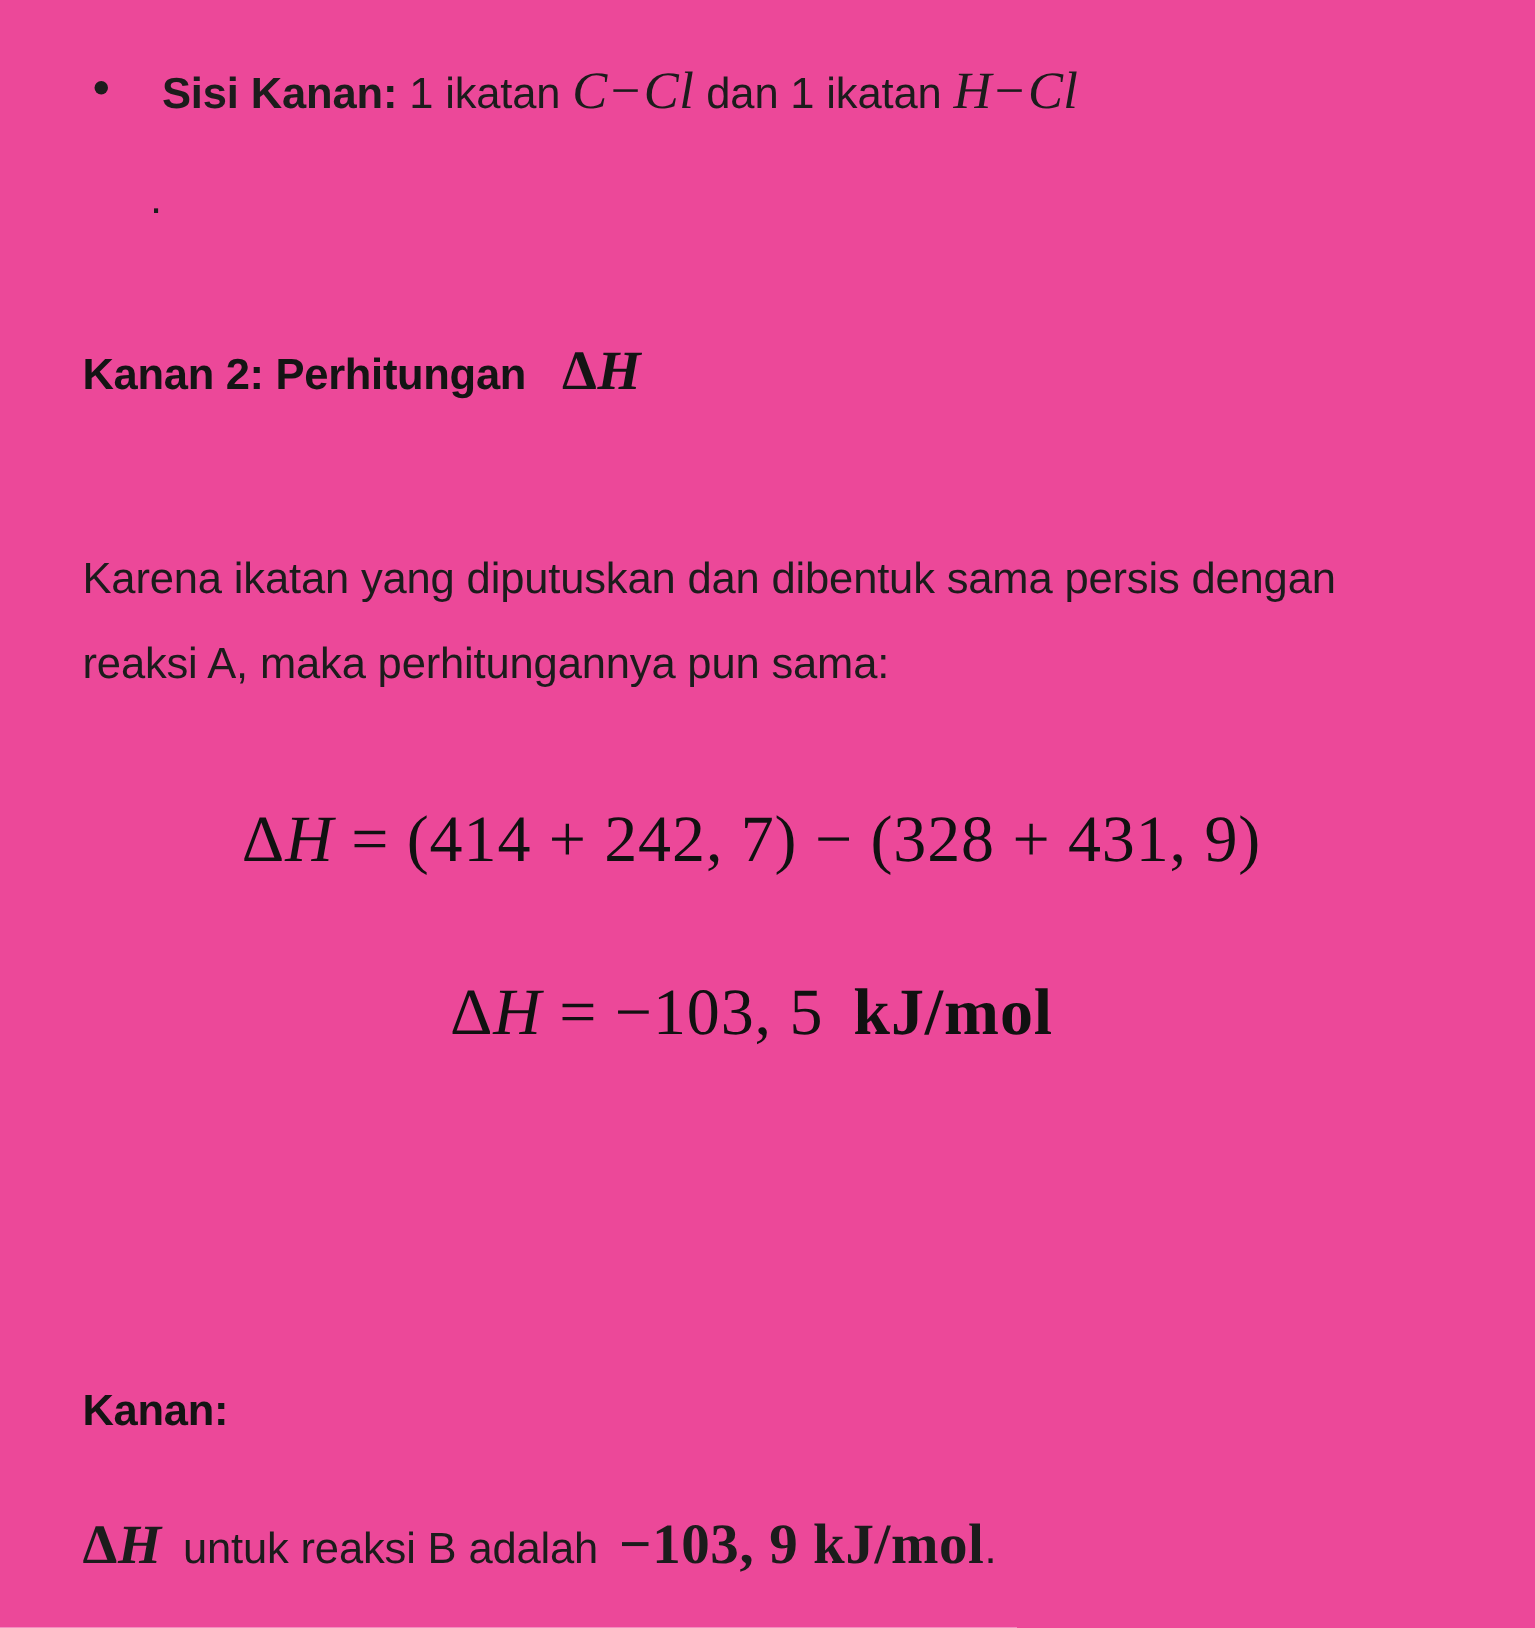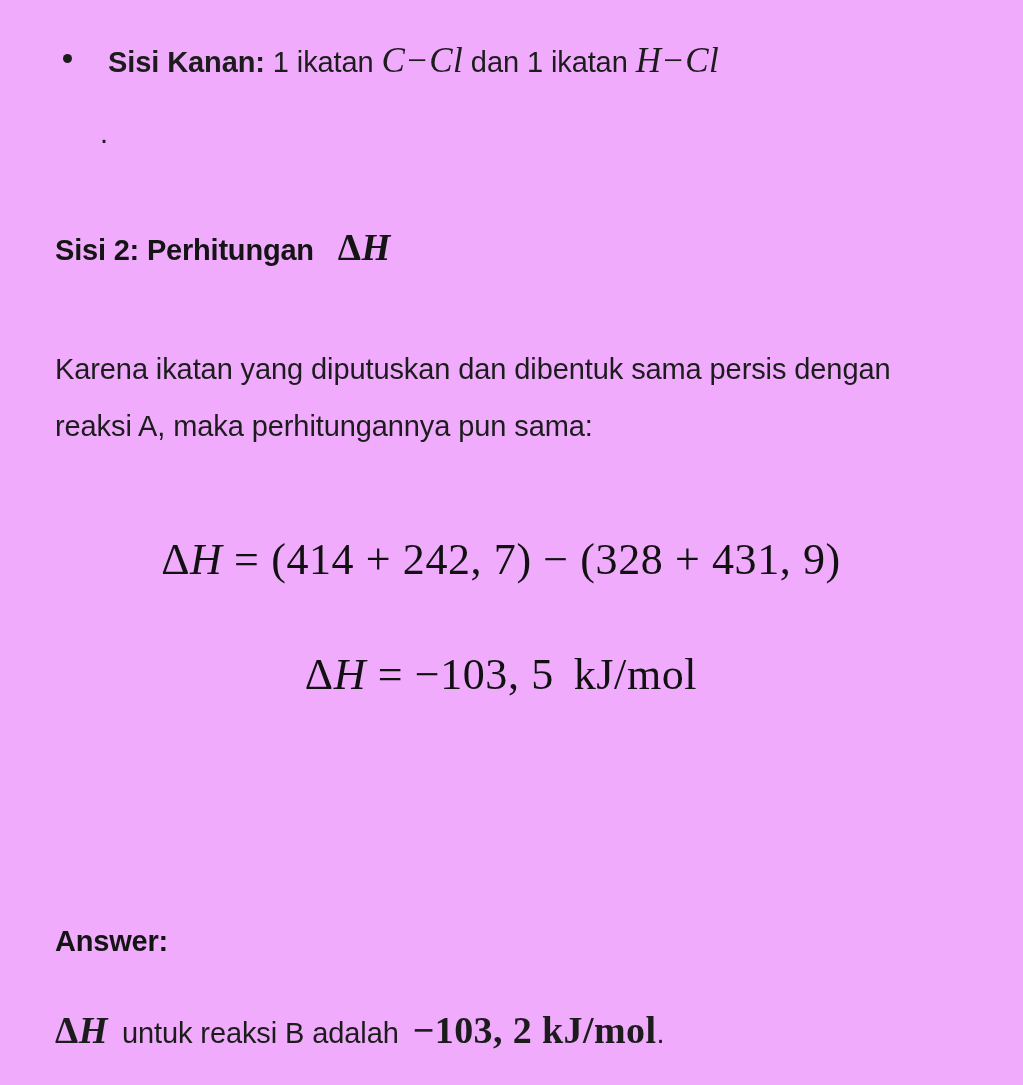--- a/index.html
+++ b/index.html
@@ -14,21 +14,21 @@
     overflow: hidden;
     font-family: "Liberation Sans", sans-serif;
     color: #1b1b1b;
     position: relative;
   }
 
   .page {
     position: relative;
     width: 1023px;
     height: 1085px;
-    background: #f0abfc;
+    background: #ec4899;
     box-sizing: border-box;
   }
 
   
   .bullet-list {
     margin: 0;
     padding: 0;
     list-style: none;
     position: absolute;
     left: 0;
@@ -95,21 +95,21 @@
     margin-left: 24px;
   }
   .section-heading .math-b .upr {
     font-style: normal;
   }
 
   
   .body-paragraph {
     position: absolute;
     left: 55px;
-    top: 312px;
+    top: 329px;
     width: 880px;
     font-size: 29px;
     line-height: 57px;
     color: #1c1c1c;
     letter-spacing: -0.1px;
   }
 
   
   .equations {
     position: absolute;
@@ -130,20 +130,21 @@
   }
   .equation .var {
     font-style: italic;
   }
   .equation .delta {
     font-style: normal;
   }
   .equation .unit {
     font-style: normal;
     margin-left: 20px;
+    font-weight: bold;
   }
 
   
   .answer-label {
     position: absolute;
     left: 55px;
     top: 925px;
     font-size: 29px;
     font-weight: 700;
     color: #141414;
@@ -186,30 +187,30 @@
 
   <ul class="bullet-list">
     <li class="bullet-item">
       <span class="bullet-dot"></span>
       <span class="lead-bold">Sisi Kanan:</span><span> 1 ikatan </span><span class="math-inline"><span>C</span><span class="op">−</span><span>Cl</span></span><span> dan 1 ikatan </span><span class="math-inline"><span>H</span><span class="op">−</span><span>Cl</span></span>
     </li>
   </ul>
 
   <div class="trailing-dot-line">.</div>
 
-  <div class="section-heading"><span>Sisi 2: Perhitungan</span><span class="math-b"><span class="upr">Δ</span><span>H</span></span></div>
+  <div class="section-heading"><span>Kanan 2: Perhitungan</span><span class="math-b"><span class="upr">Δ</span><span>H</span></span></div>
 
   <p class="body-paragraph">Karena ikatan yang diputuskan dan dibentuk sama persis dengan reaksi A, maka perhitungannya pun sama:</p>
 
   <div class="equations">
 
     <div class="equation"><span class="delta">Δ</span><span class="var">H</span>&nbsp;<span>=</span>&nbsp;<span>(414 + 242, 7) − (328 + 431, 9)</span></div>
 
 
     <div class="equation"><span class="delta">Δ</span><span class="var">H</span>&nbsp;<span>=</span>&nbsp;<span>−103, 5</span><span class="unit">kJ/mol</span></div>
 
   </div>
 
-  <div class="answer-label">Answer:</div>
-
-  <div class="answer-text"><span class="math-b"><span class="upr">Δ</span><span>H</span></span><span> untuk reaksi B adalah </span><span class="value-bold">−103, 2 kJ/mol</span><span>.</span></div>
+  <div class="answer-label">Kanan:</div>
+
+  <div class="answer-text"><span class="math-b"><span class="upr">Δ</span><span>H</span></span><span> untuk reaksi B adalah </span><span class="value-bold">−103, 9 kJ/mol</span><span>.</span></div>
 
 </div>
 
 </body></html>

